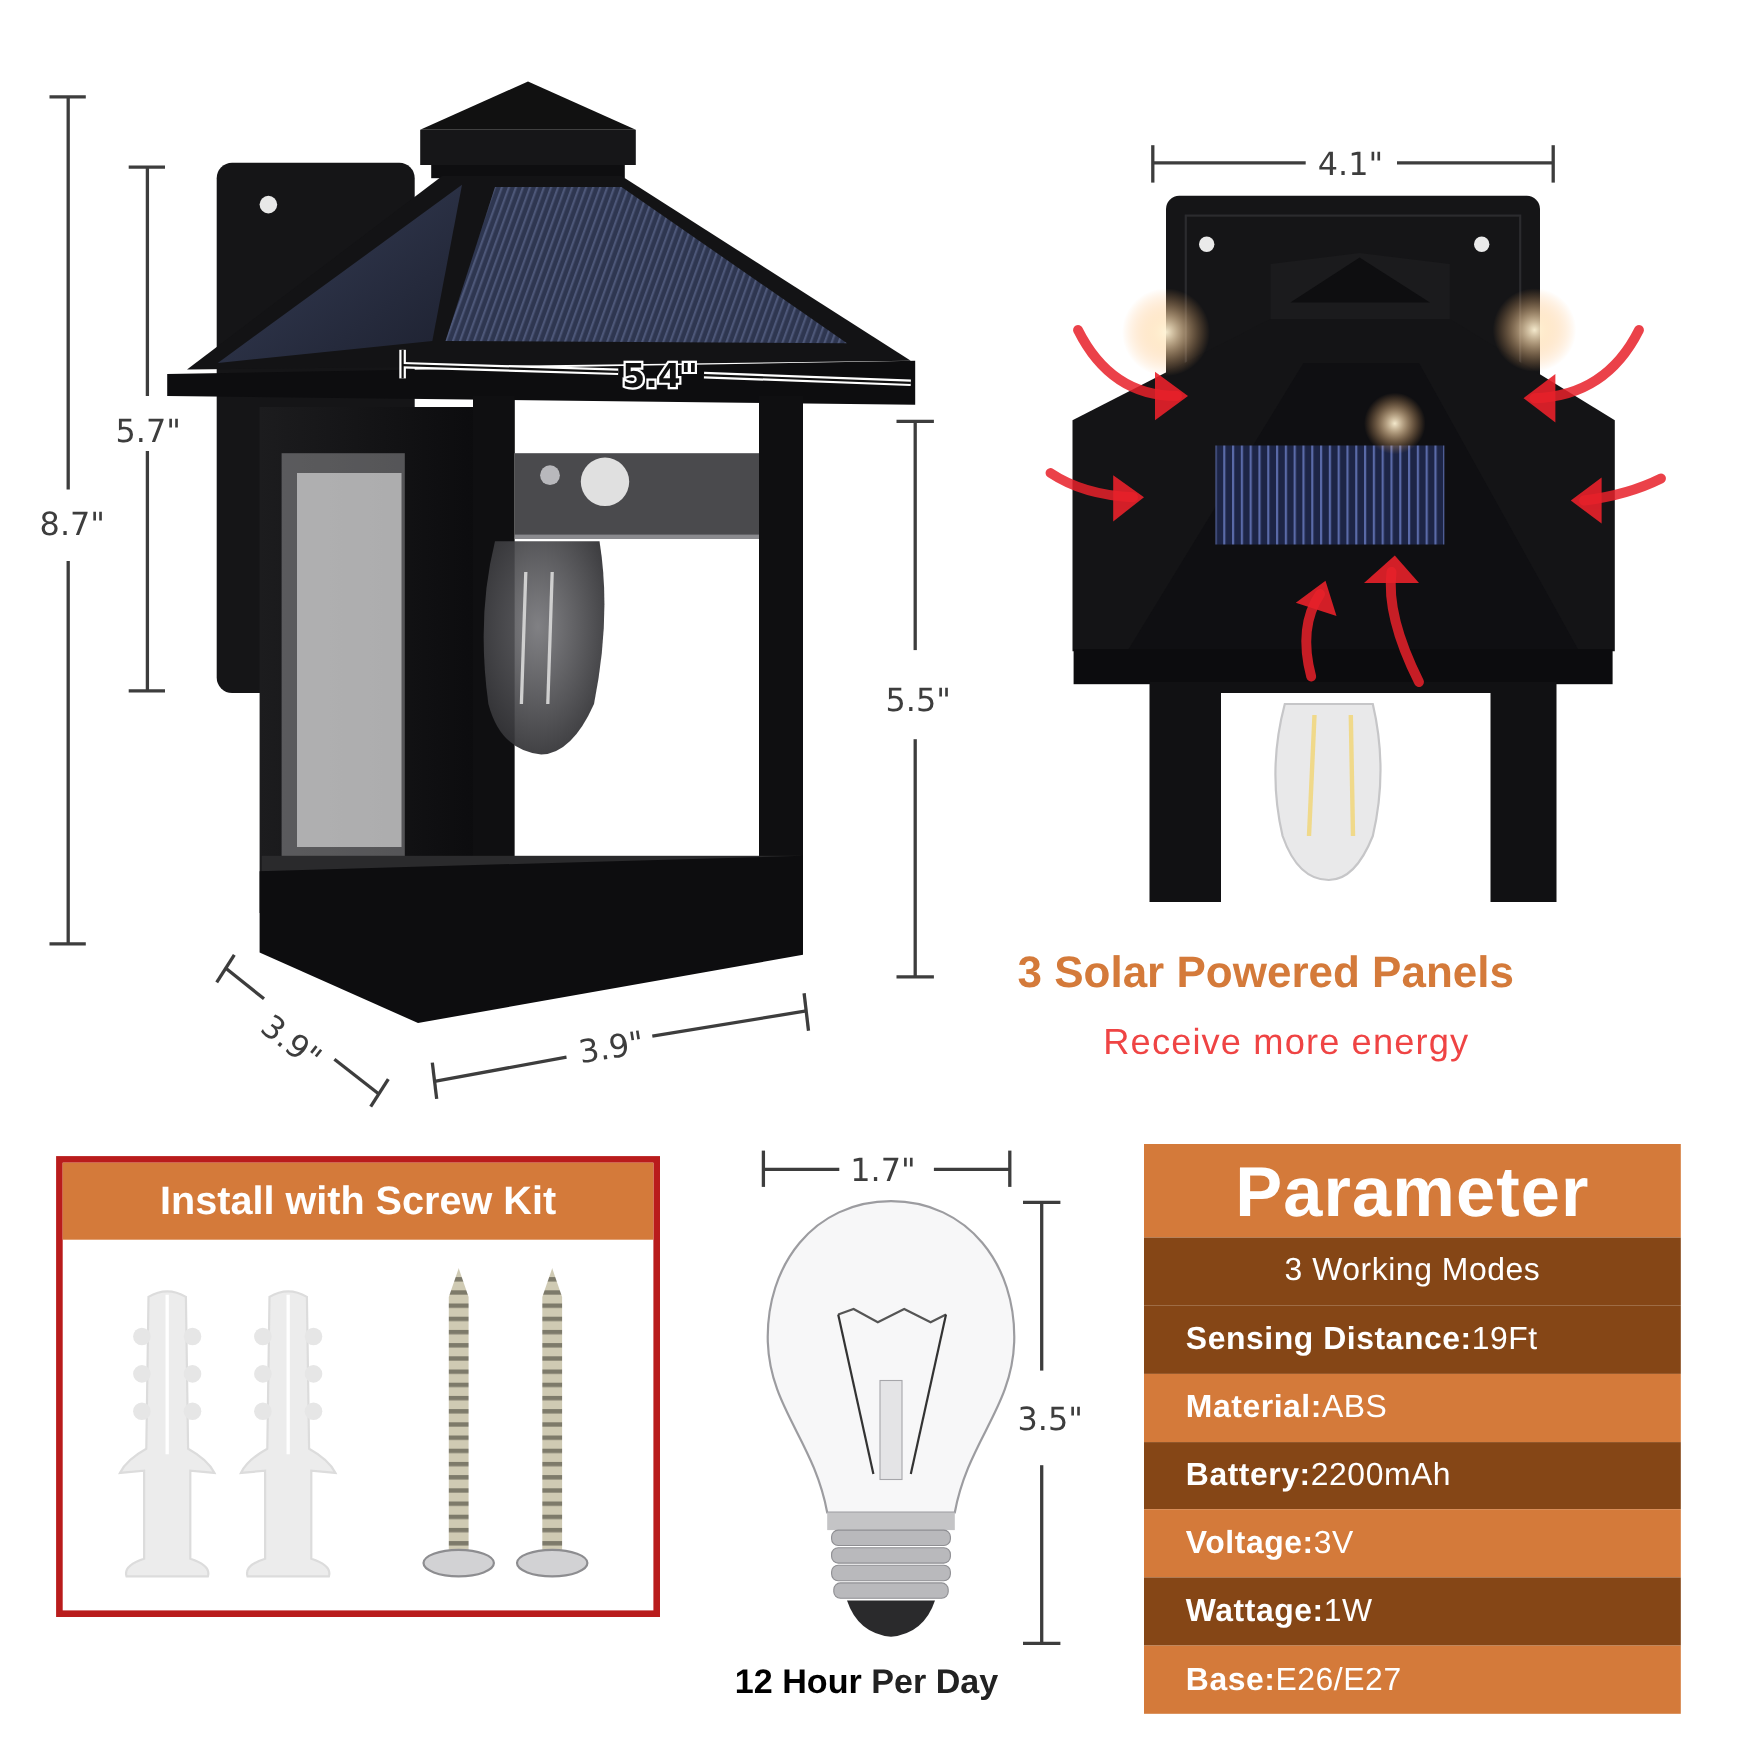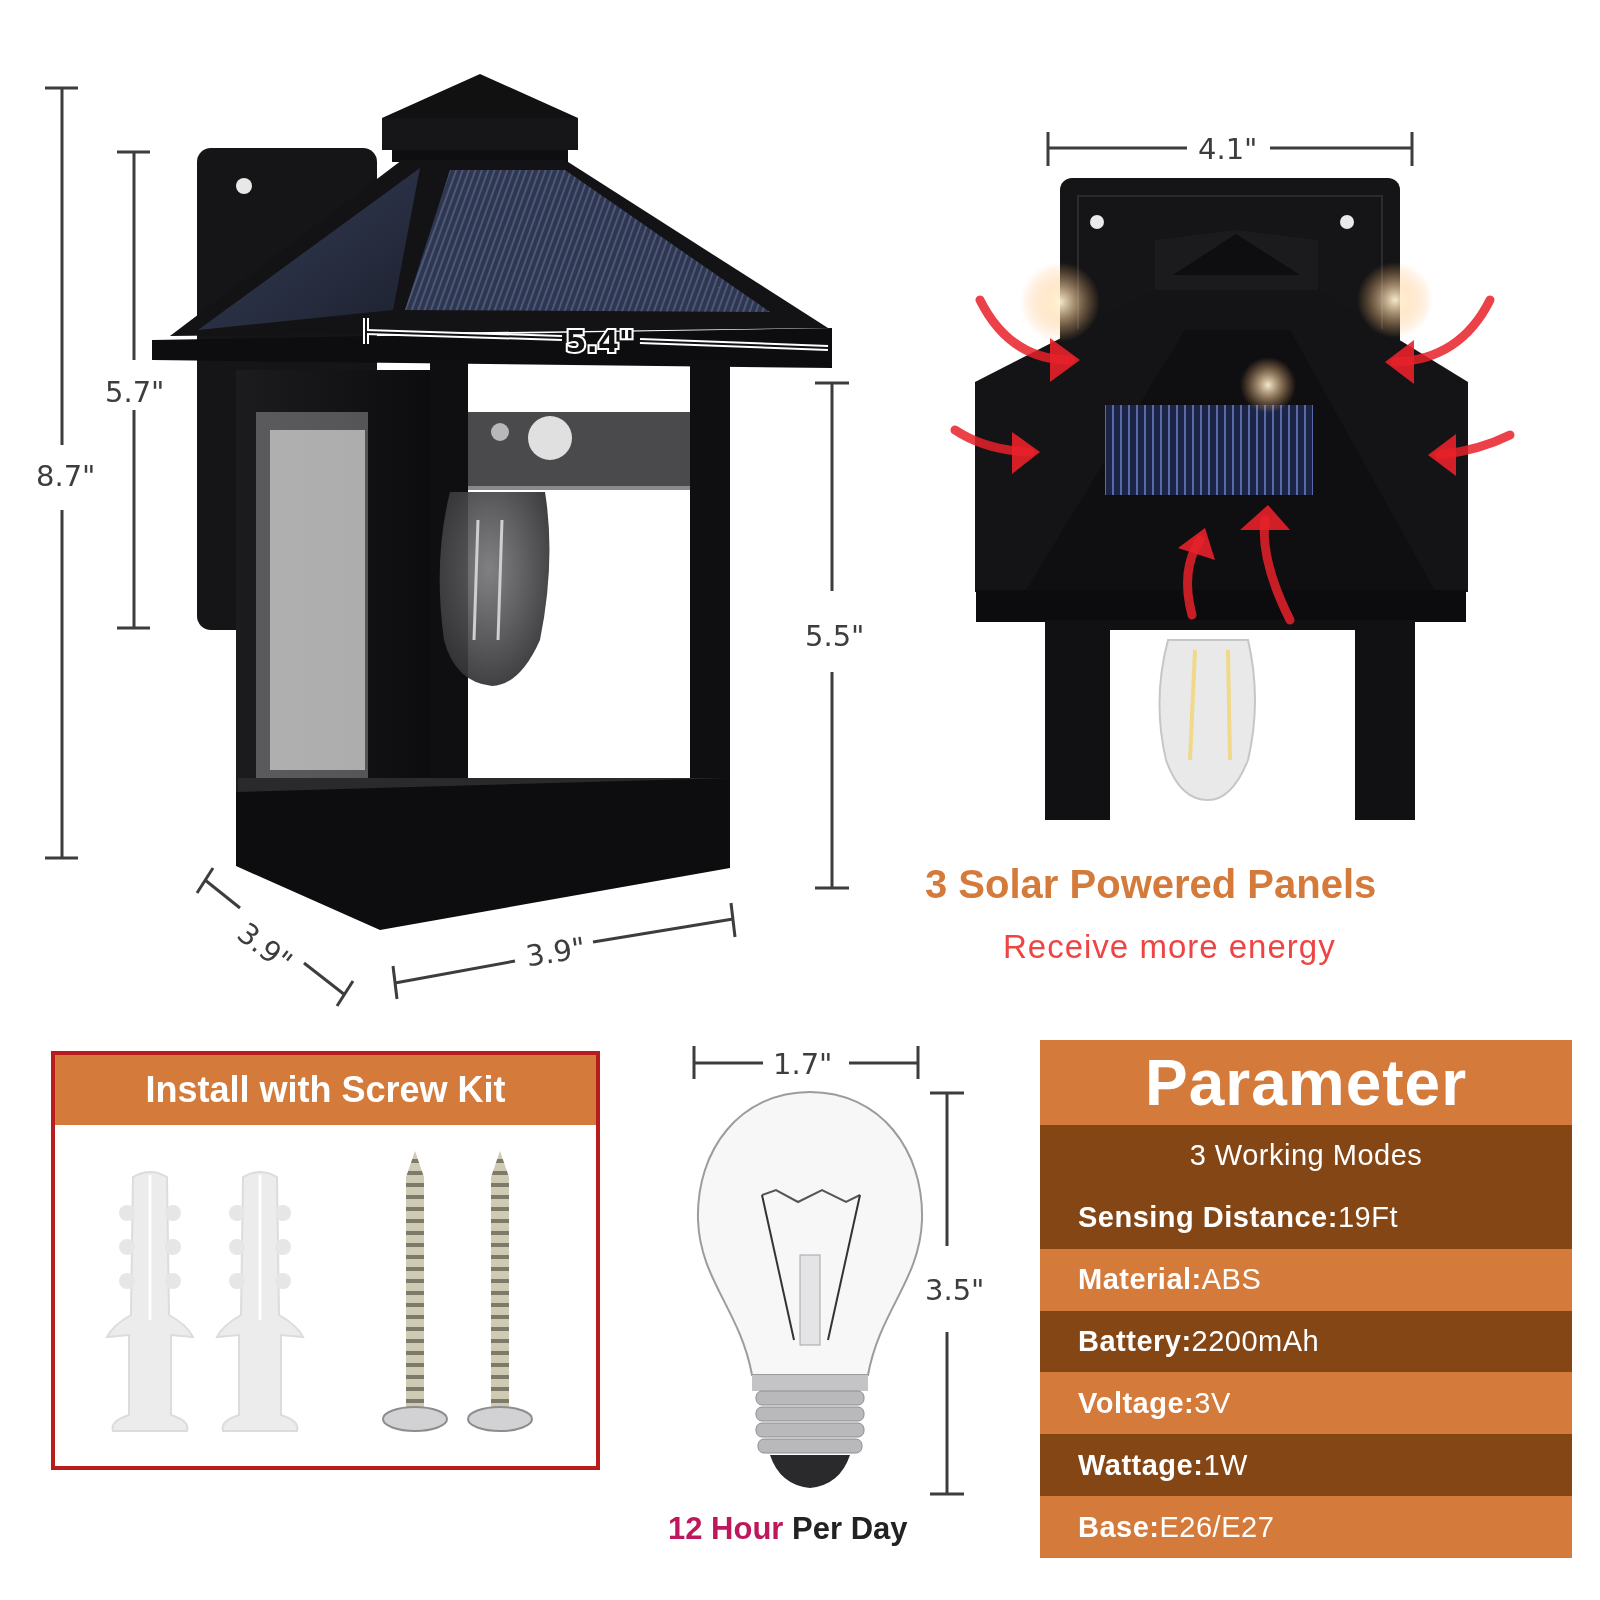--- a/index.html
+++ b/index.html
@@ -26,40 +26,40 @@
     white-space: nowrap;
   }
   .solar-sub {
     position: absolute; left: 1003px; top: 928px;
     font-size: 33px; color: #ef4444; letter-spacing: 1px; white-space: nowrap;
   }
 
   
   .kit-box {
     position: absolute; left: 51px; top: 1051px; width: 549px; height: 419px;
-    border: 4px solid #b91c1c; background: #fff;
+    border: 6px solid #b91c1c; background: #fff;
   }
   .kit-header {
     height: 70px; background: #d47a3a; color: #fff;
     font-weight: bold; font-size: 36px;
     display: flex; align-items: center; justify-content: center;
   }
   .kit-body { position: relative; height: 347px; }
 
   
   .bulb-caption {
     position: absolute; left: 668px; top: 1507px; width: 300px;
     font-weight: bold; font-size: 31px; line-height: 43px; color: #222;
     white-space: nowrap;
   }
-  .bulb-caption .accent { color: #be185d; }
+  .bulb-caption .accent { color: #000000; }
 
   
   .param-table {
-    position: absolute; left: 1040px; top: 1040px; width: 532px; height: 518px;
+    position: absolute; left: 1040px; top: 1040px; width: 488px; height: 518px;
     display: flex; flex-direction: column;
   }
   .param-title {
     height: 85px; background: #d47a3a; color: #fff;
     font-weight: bold; font-size: 64px;
     display: flex; align-items: center; justify-content: center;
     letter-spacing: 1px;
   }
   .param-row {
     flex: 1; display: flex; align-items: center; color: #fff; font-size: 29px;

